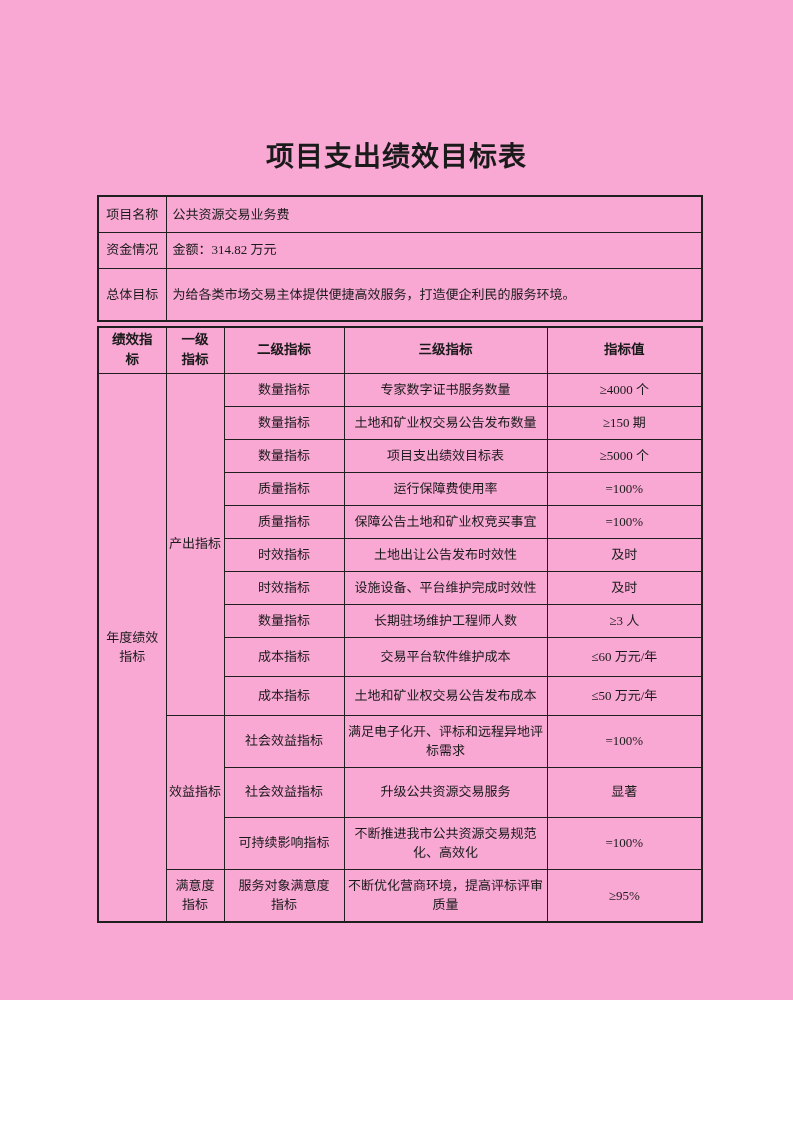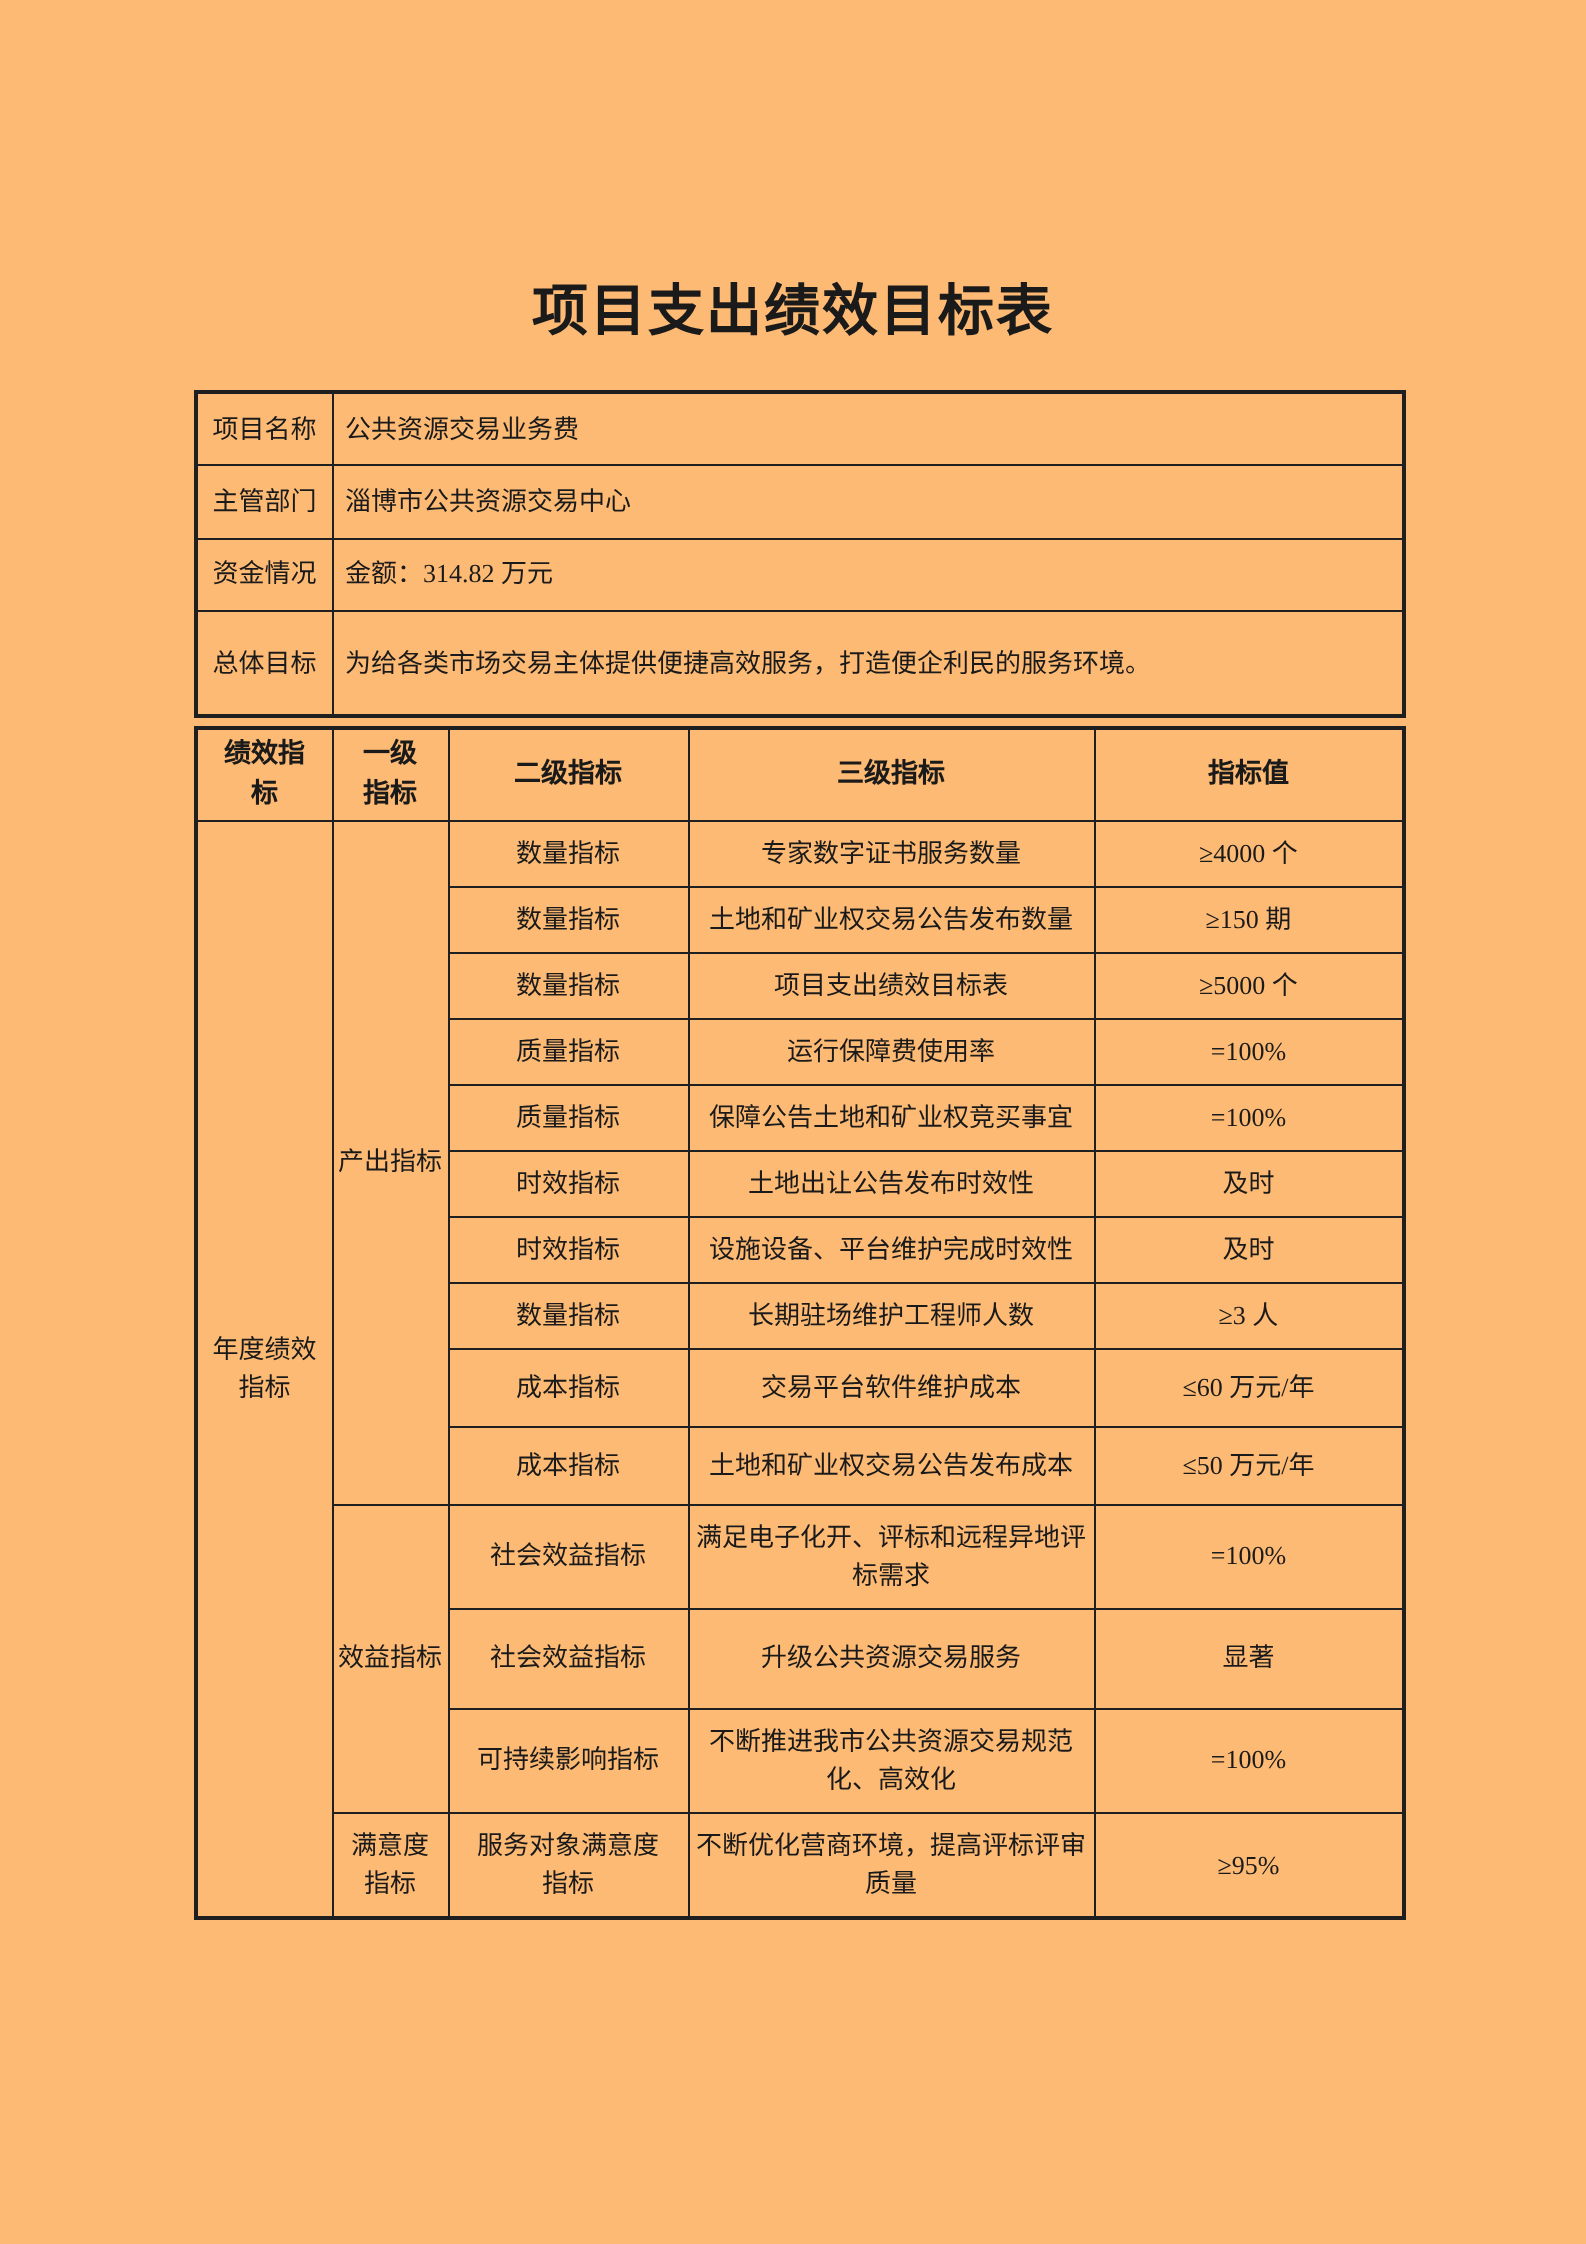--- a/index.html
+++ b/index.html
@@ -1,20 +1,20 @@
 <!DOCTYPE html>
 <html lang="zh-CN"><head>
 <meta charset="utf-8">
 <style>
   * { box-sizing: border-box; }
   html, body { margin: 0; padding: 0; background: #ffffff; }
   .page {
     width: 793px;
-    height: 1122px;
-    background: #fdba74;
+    height: 1000px;
+    background: #f9a8d4;
     color: #1a1a1a;
     font-family: "Liberation Serif", "DejaVu Serif", serif;
     overflow: hidden;
     position: relative;
   }
   .doc-title {
     margin: 0;
     padding-top: 138px;
     text-align: center;
     font-size: 28px;
@@ -79,24 +79,20 @@
   <table class="tbl info-tbl">
     <colgroup>
         <col style="width:68px">
         <col style="width:536px">
       </colgroup>
     <tbody>
       <tr class="h36">
         <td class="lbl">项目名称</td>
         <td class="val">公共资源交易业务费</td>
       </tr>
-      <tr class="h37">
-        <td class="lbl">主管部门</td>
-        <td class="val">淄博市公共资源交易中心</td>
-      </tr>
       <tr class="h36">
         <td class="lbl">资金情况</td>
         <td class="val">金额：314.82 万元</td>
       </tr>
       <tr class="h53">
         <td class="lbl">总体目标</td>
         <td class="val">为给各类市场交易主体提供便捷高效服务，打造便企利民的服务环境。</td>
       </tr>
     </tbody>
   </table>

